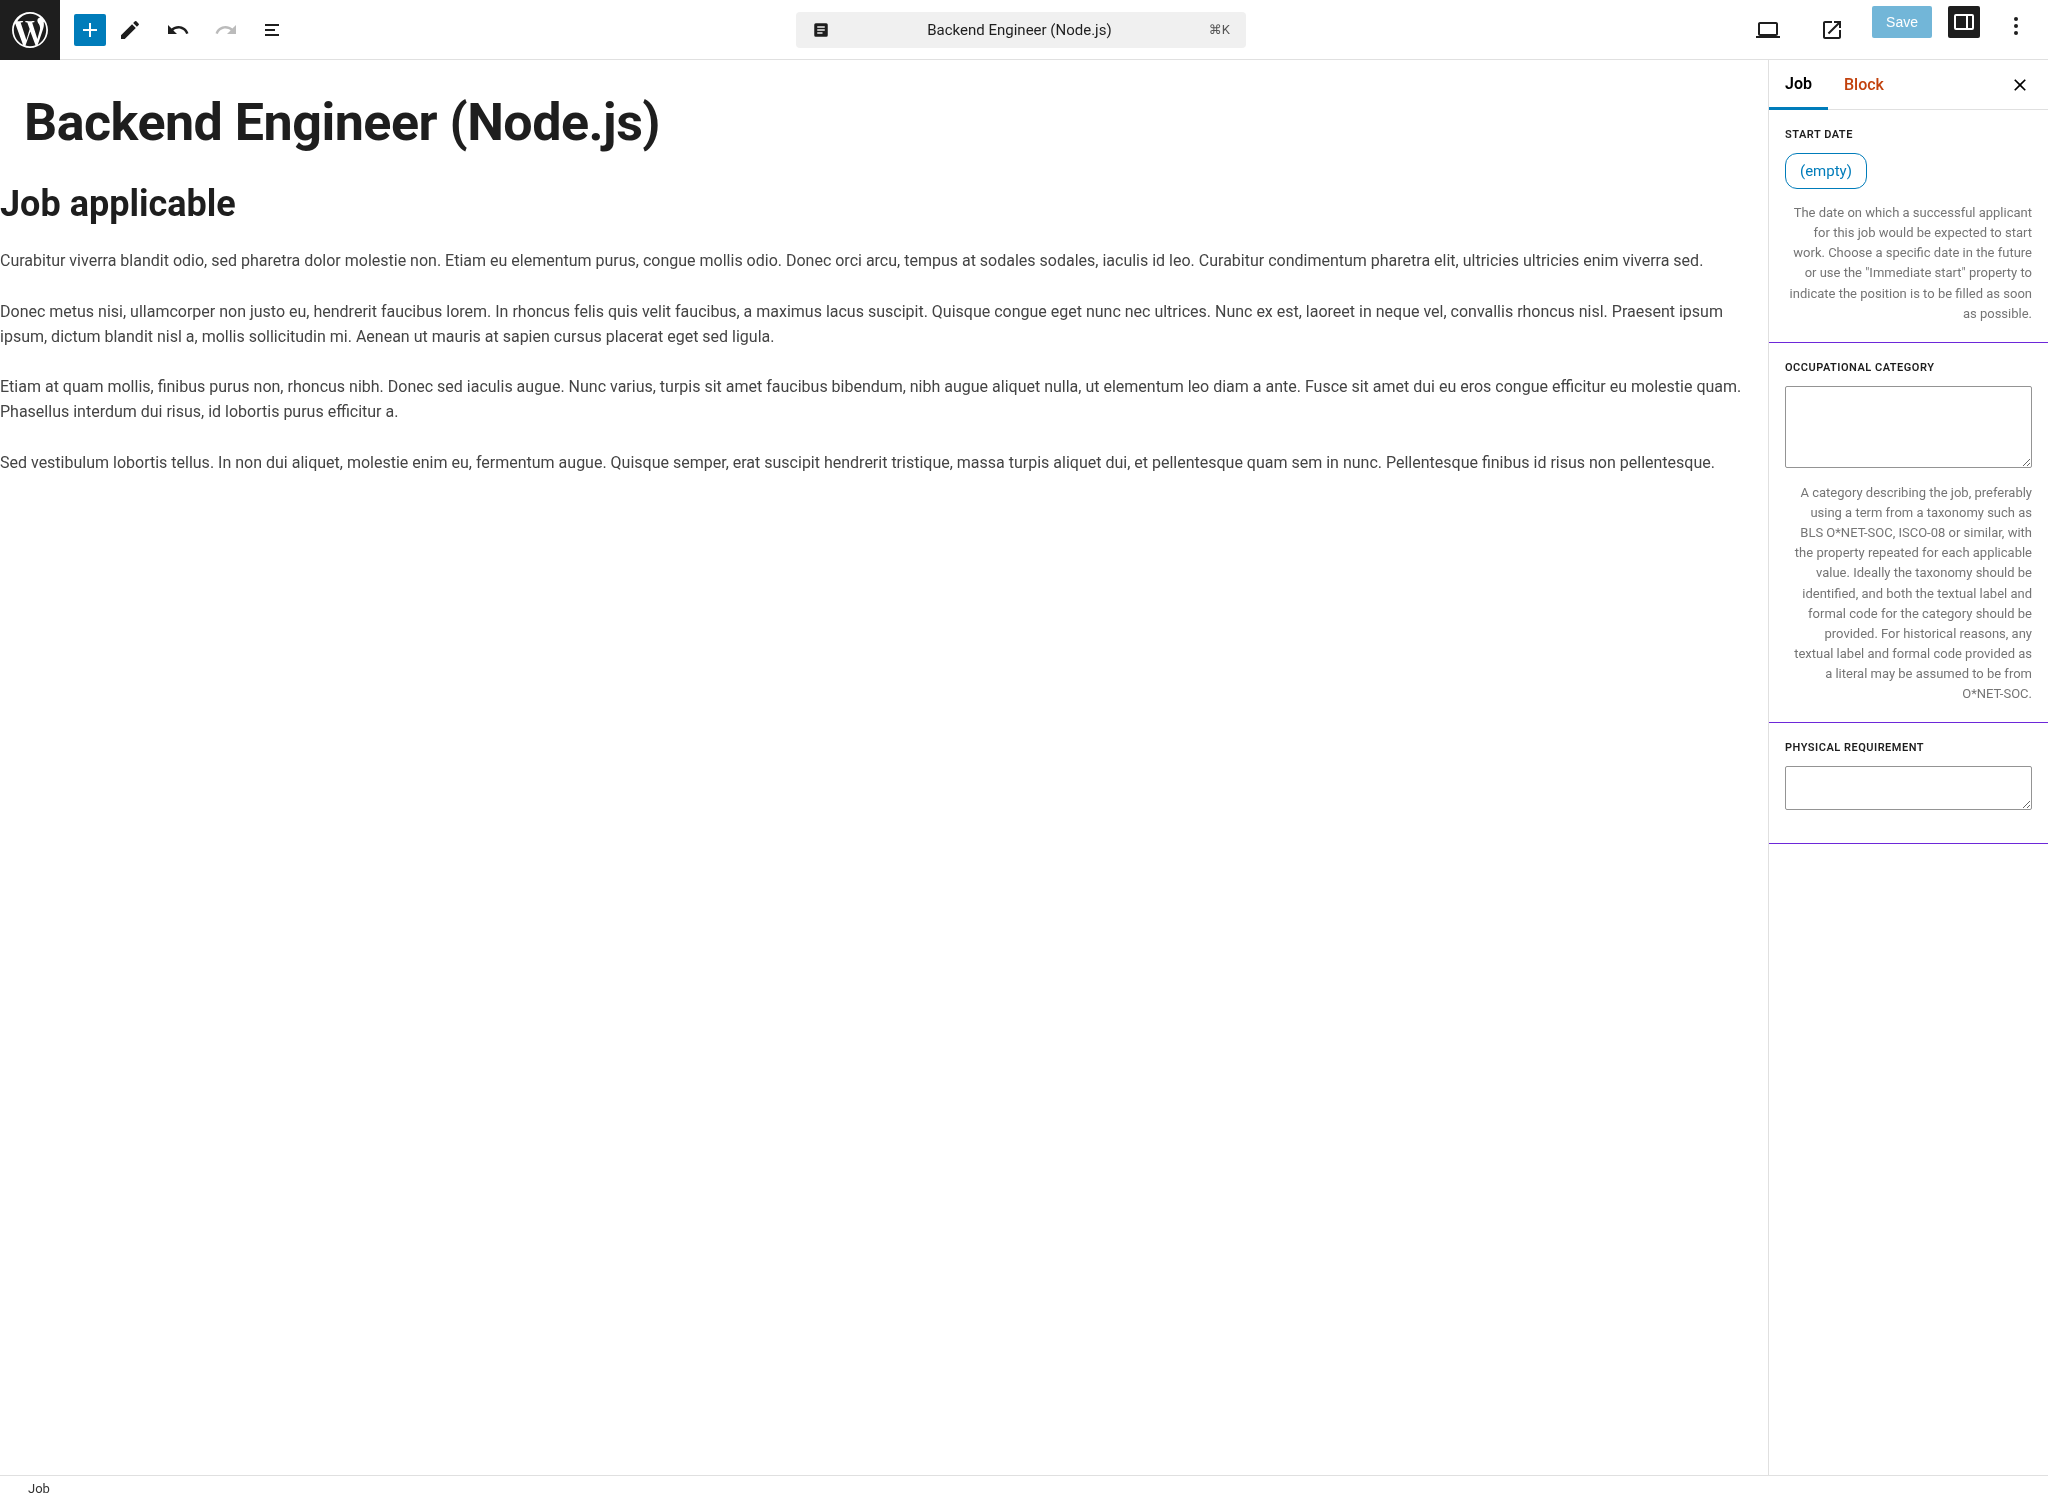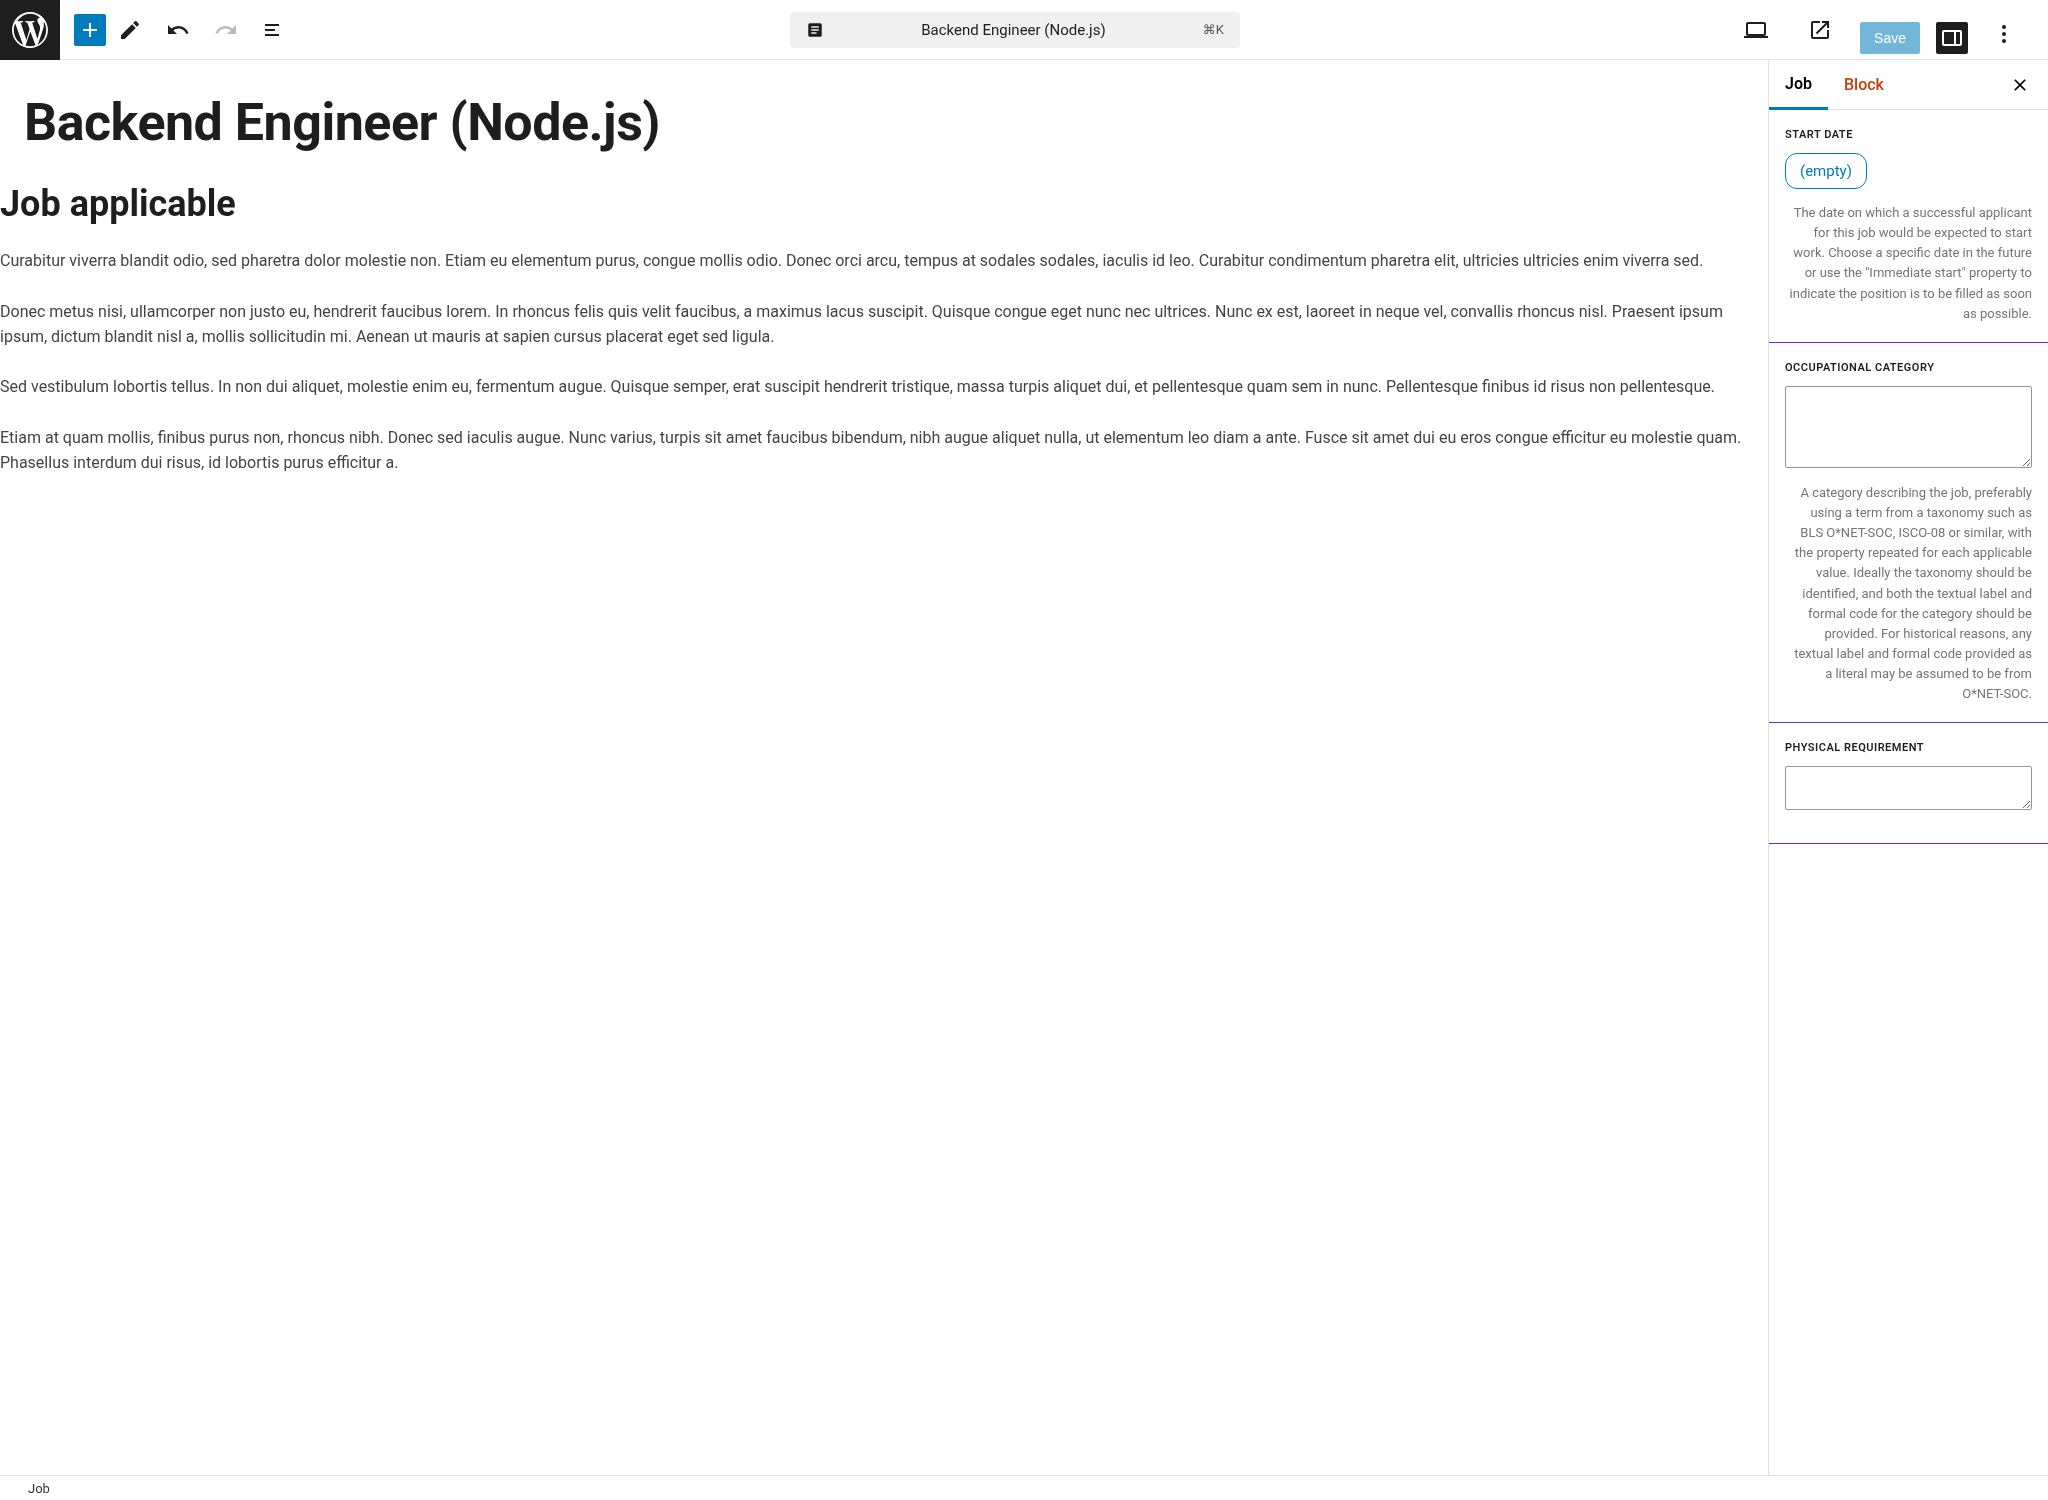--- a/index.html
+++ b/index.html
@@ -78,23 +78,23 @@
   text-align: center;
   font-size: 15px;
   color: #1e1e1e;
 }
 .doc-title-kbd {
   font-size: 13px;
   color: #555;
 }
 .topbar-right {
   display: flex;
-  align-items: flex-end;
+  align-items: flex-start;
   gap: 16px;
-  padding-right: 24px;
+  padding-right: 12px;
 }
 .save-btn {
   background: #007cba;
   color: #fff;
   border: none;
   border-radius: 2px;
   padding: 8px 14px;
   font-size: 14px;
   cursor: pointer;
   opacity: 0.55;
@@ -311,22 +311,22 @@
   </div>
 </div>
 
 <div class="main-wrap">
   <div class="editor">
     <div class="editor-content">
       <h1 class="post-title">Backend Engineer (Node.js)</h1>
       <h2>Job applicable</h2>
       <p>Curabitur viverra blandit odio, sed pharetra dolor molestie non. Etiam eu elementum purus, congue mollis odio. Donec orci arcu, tempus at sodales sodales, iaculis id leo. Curabitur condimentum pharetra elit, ultricies ultricies enim viverra sed.</p>
       <p>Donec metus nisi, ullamcorper non justo eu, hendrerit faucibus lorem. In rhoncus felis quis velit faucibus, a maximus lacus suscipit. Quisque congue eget nunc nec ultrices. Nunc ex est, laoreet in neque vel, convallis rhoncus nisl. Praesent ipsum ipsum, dictum blandit nisl a, mollis sollicitudin mi. Aenean ut mauris at sapien cursus placerat eget sed ligula.</p>
+      <p>Etiam at quam mollis, finibus purus non, rhoncus nibh. Donec sed iaculis augue. Nunc varius, turpis sit amet faucibus bibendum, nibh augue aliquet nulla, ut elementum leo diam a ante. Fusce sit amet dui eu eros congue efficitur eu molestie quam. Phasellus interdum dui risus, id lobortis purus efficitur a.</p>
       <p>Sed vestibulum lobortis tellus. In non dui aliquet, molestie enim eu, fermentum augue. Quisque semper, erat suscipit hendrerit tristique, massa turpis aliquet dui, et pellentesque quam sem in nunc. Pellentesque finibus id risus non pellentesque.</p>
-      <p>Etiam at quam mollis, finibus purus non, rhoncus nibh. Donec sed iaculis augue. Nunc varius, turpis sit amet faucibus bibendum, nibh augue aliquet nulla, ut elementum leo diam a ante. Fusce sit amet dui eu eros congue efficitur eu molestie quam. Phasellus interdum dui risus, id lobortis purus efficitur a.</p>
     </div>
   </div>
 
   <div class="sidebar">
     <div class="sidebar-tabs">
       <div class="sidebar-tab active">Job</div>
       <div class="sidebar-tab">Block</div>
       <div class="sidebar-close">
         <svg width="20" height="20" viewBox="0 0 24 24">
             <path d="M19 6.41L17.59 5 12 10.59 6.41 5 5 6.41 10.59 12 5 17.59 6.41 19 12 13.41 17.59 19 19 17.59 13.41 12z"></path>

